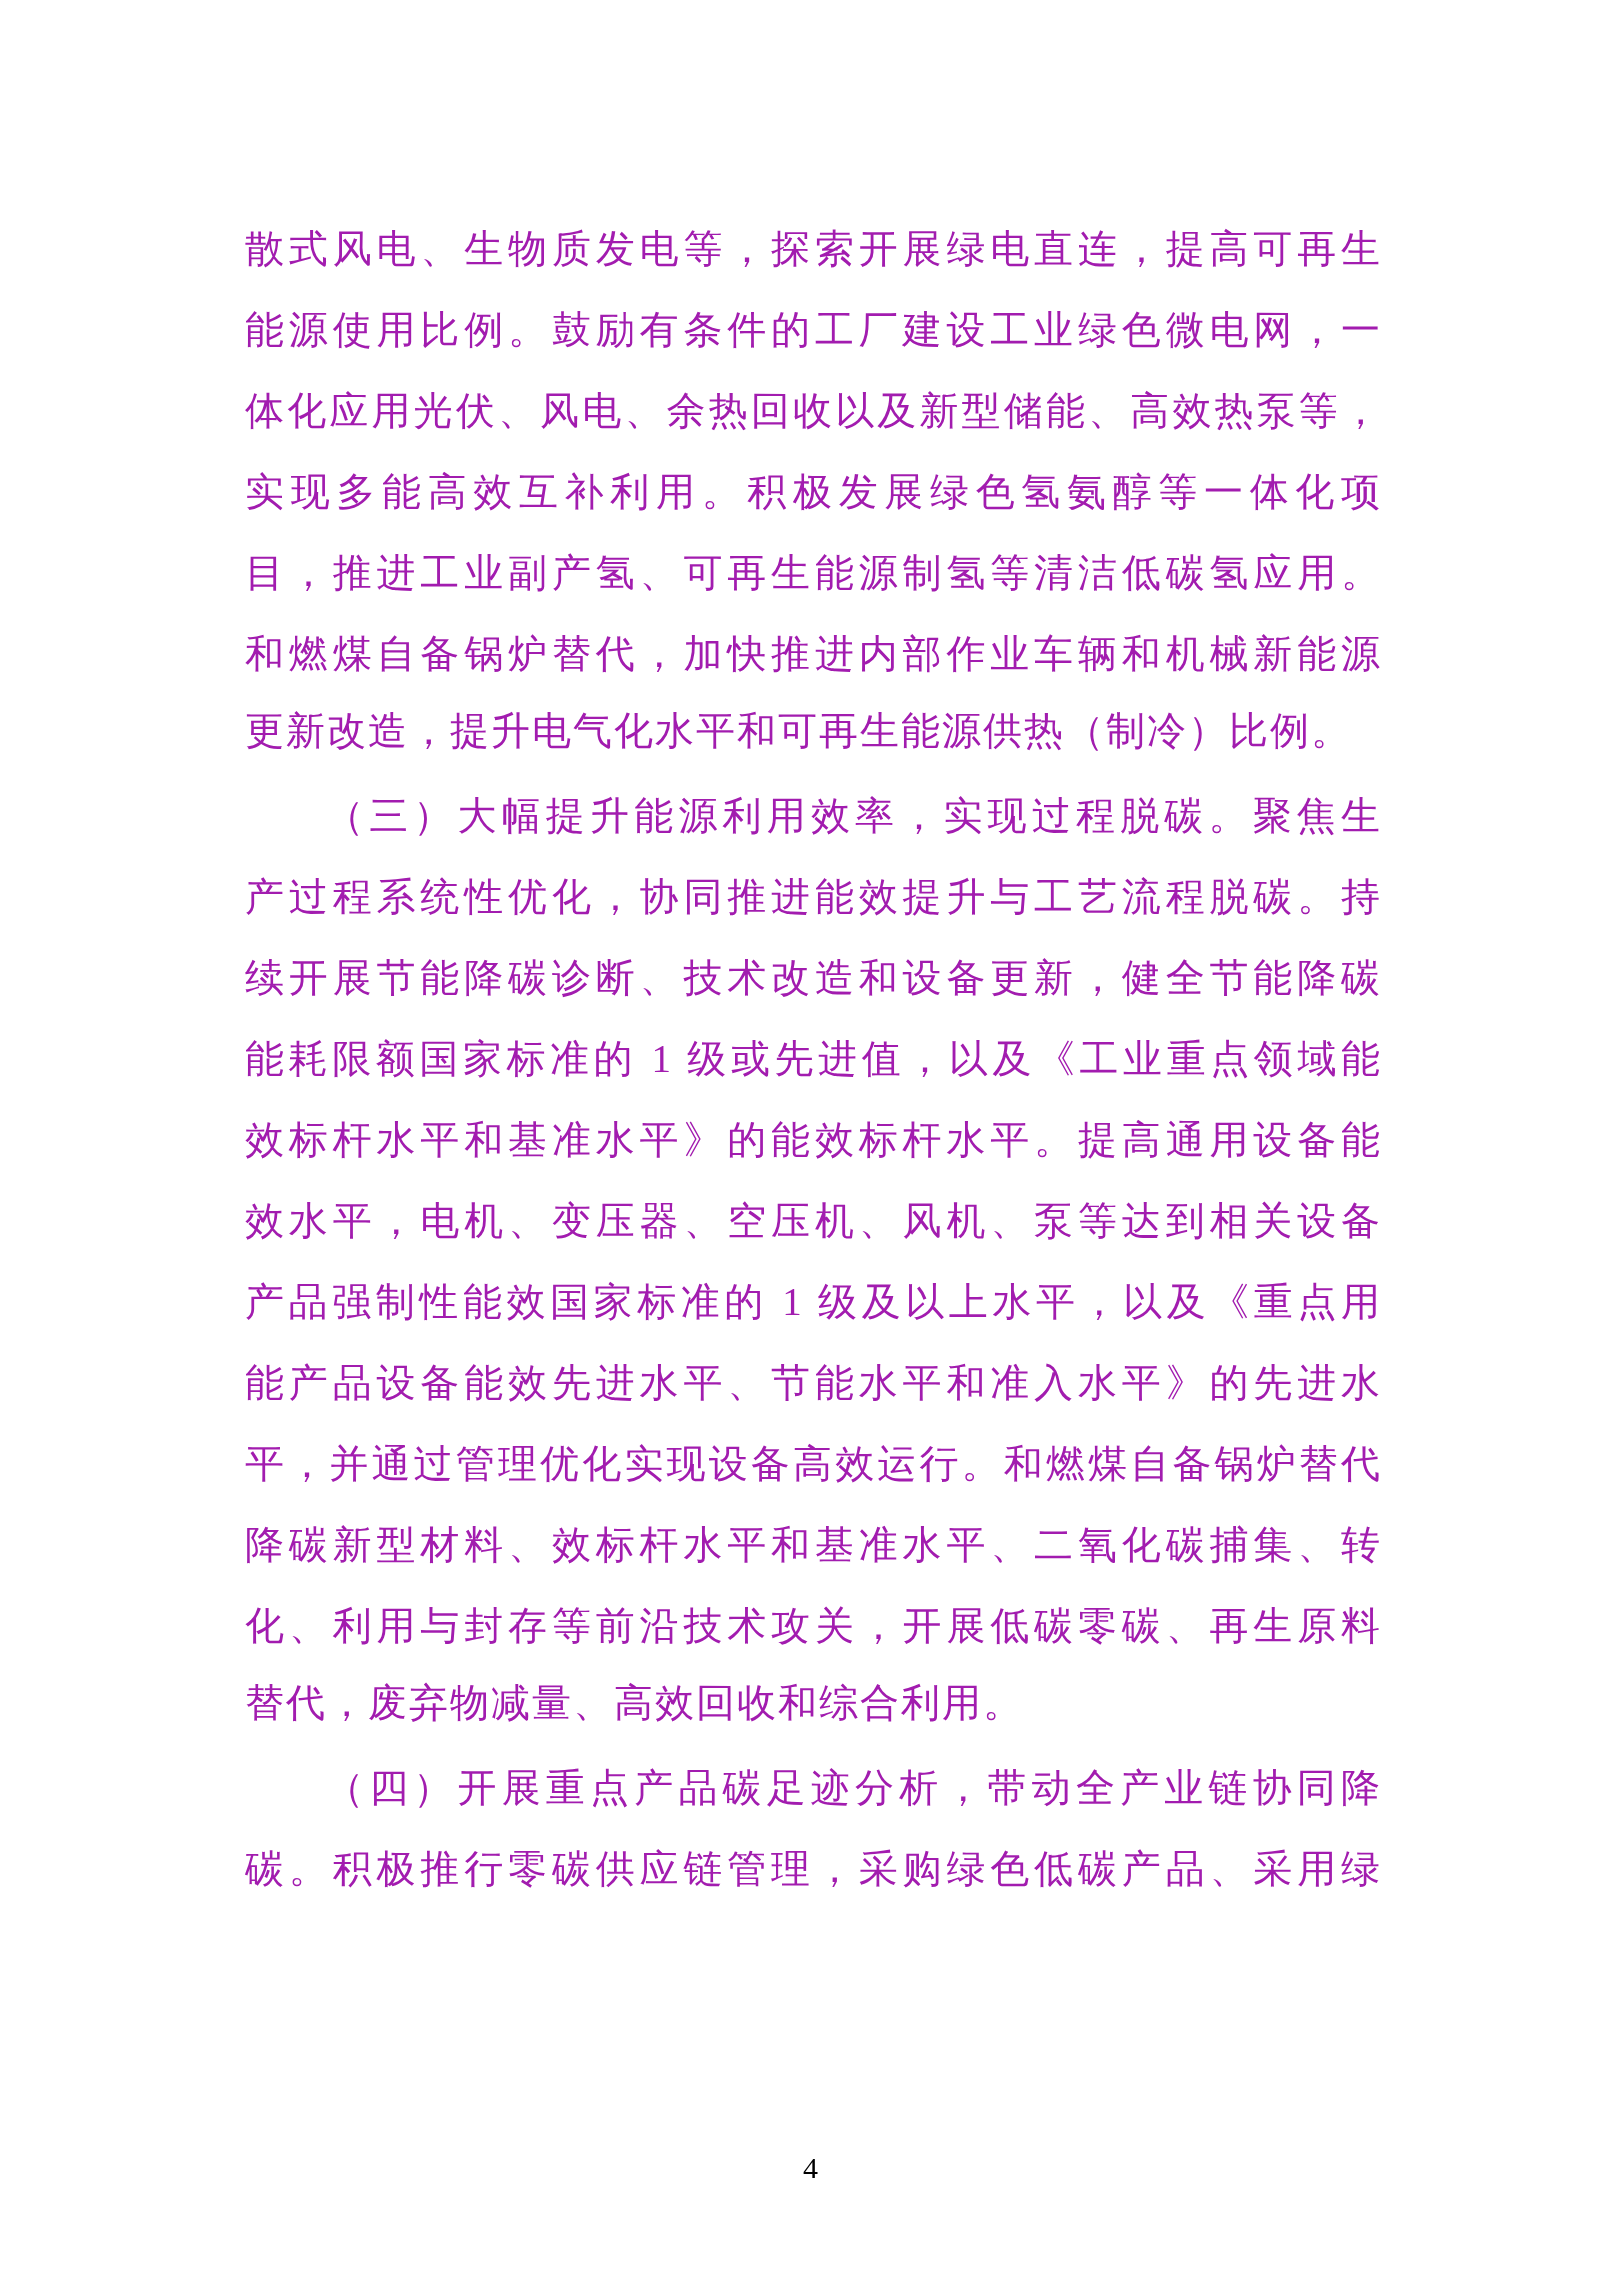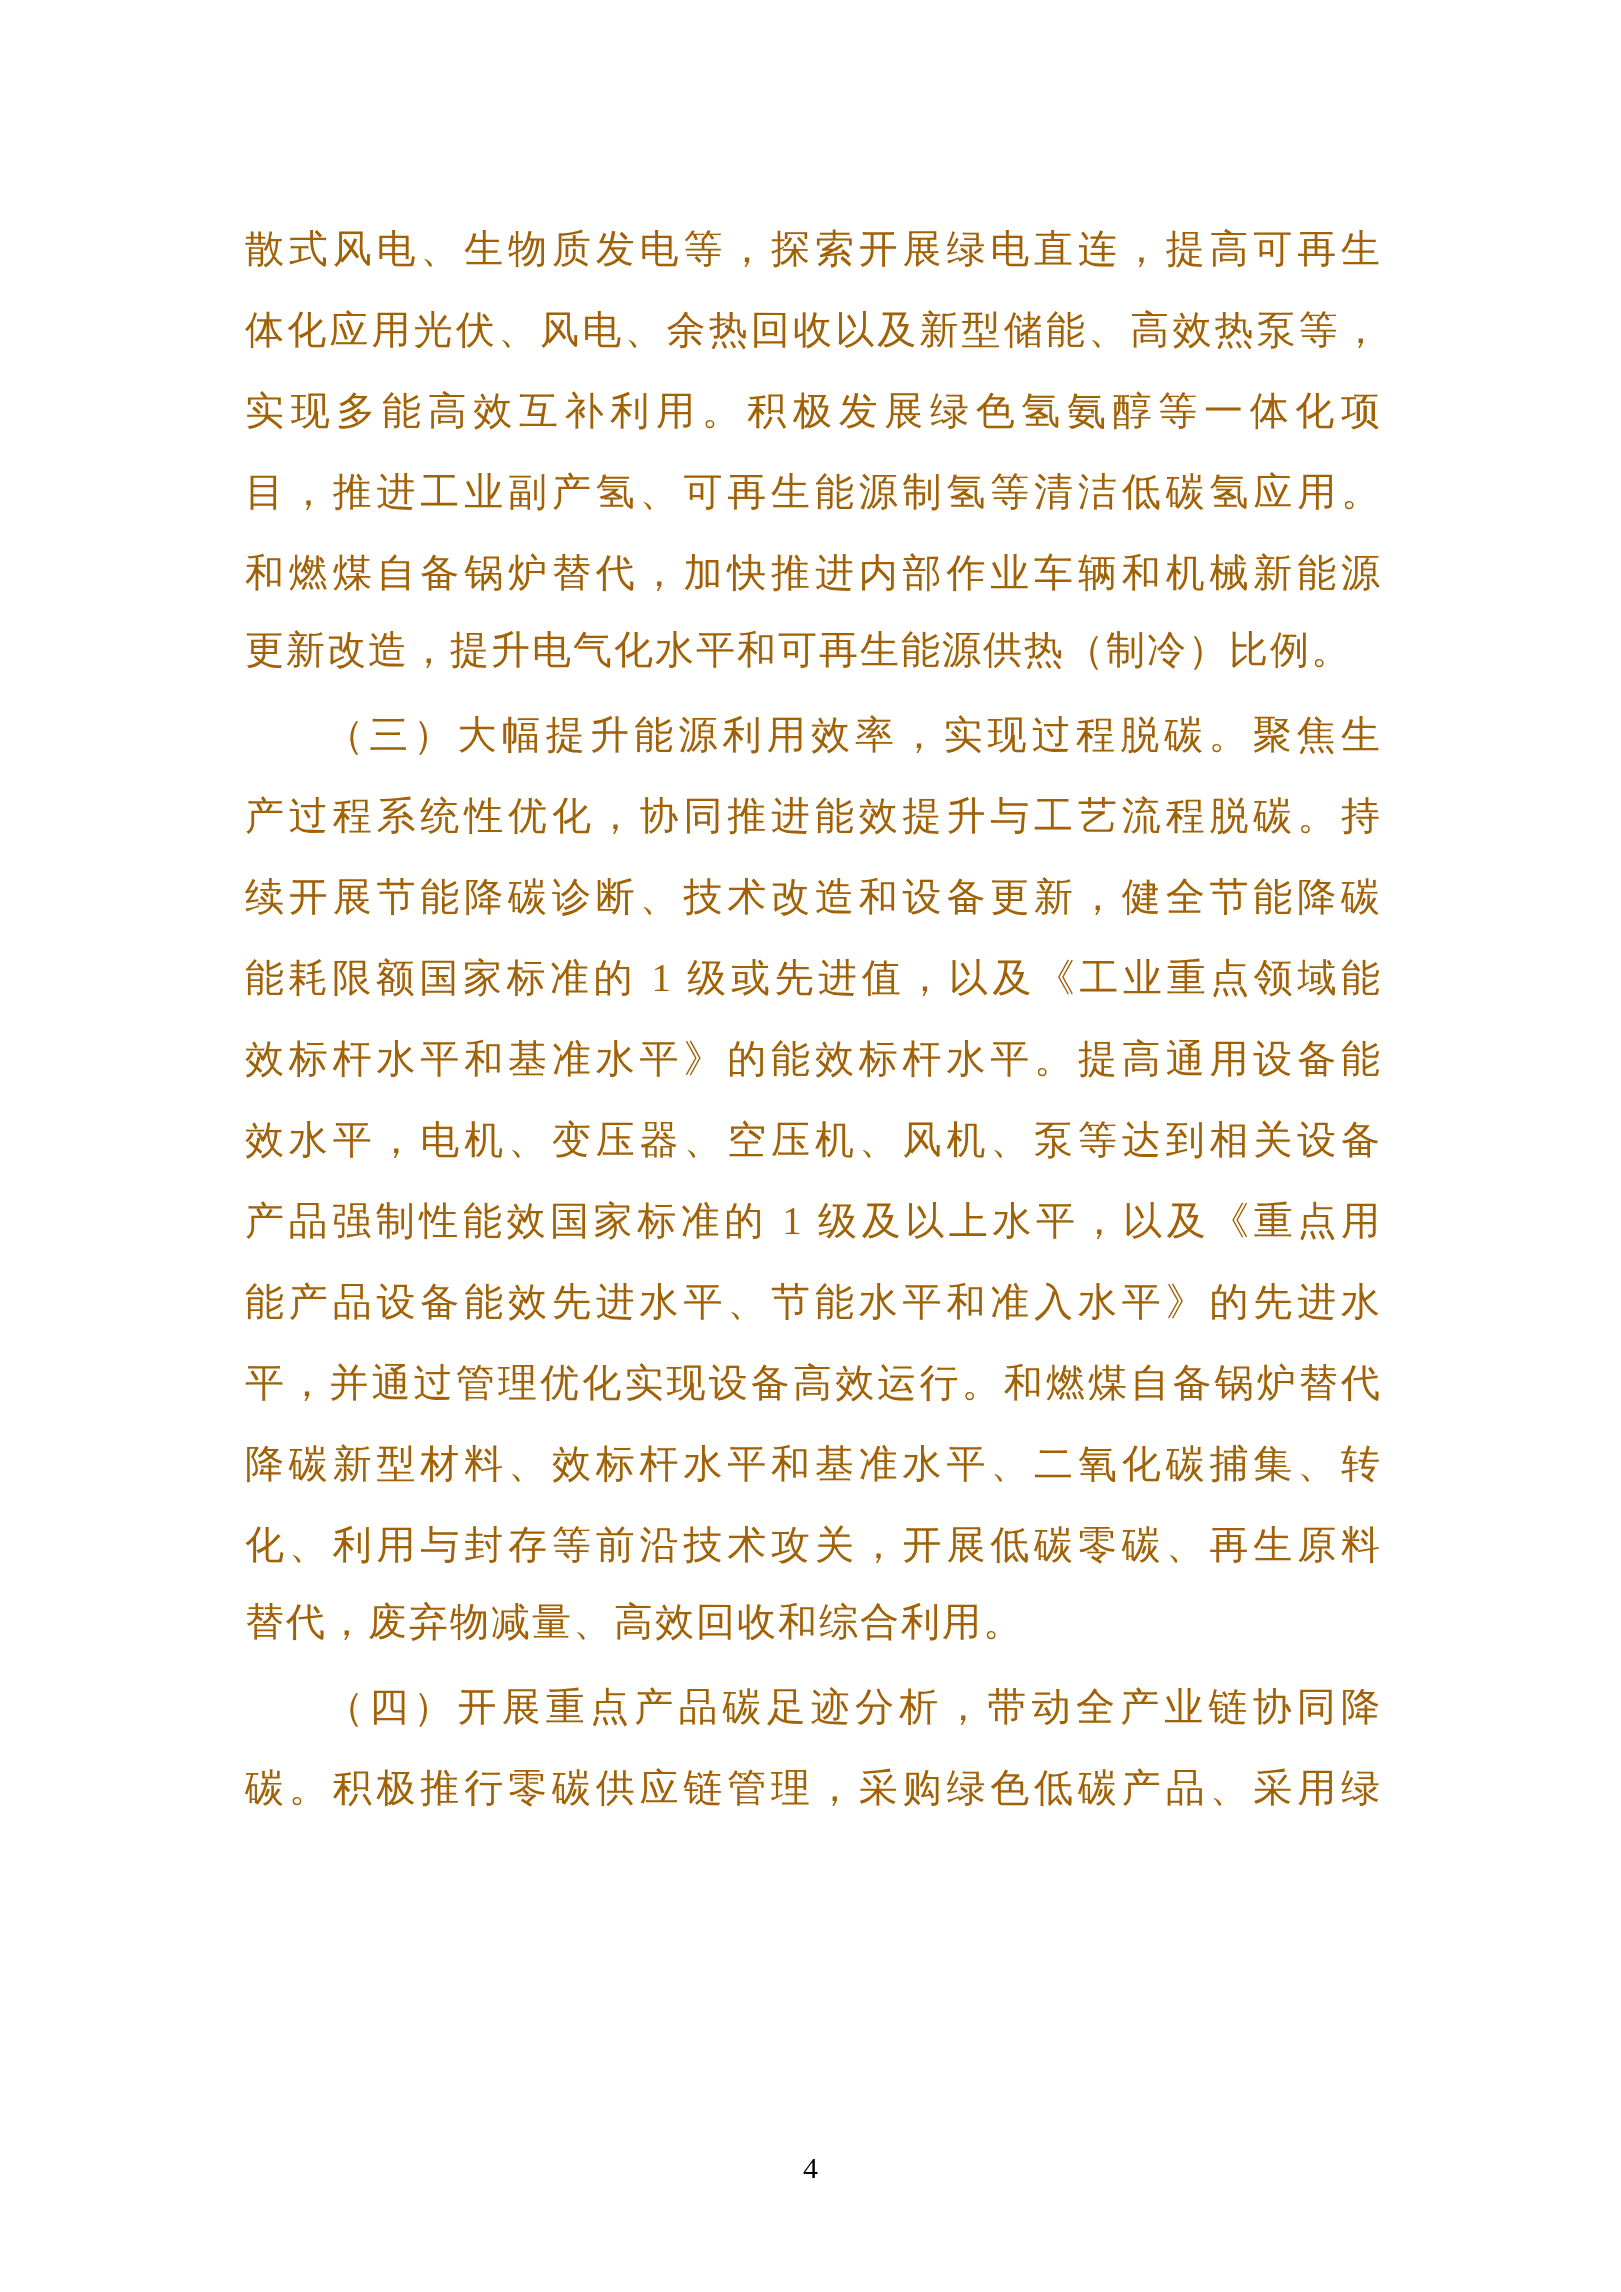--- a/index.html
+++ b/index.html
@@ -25,21 +25,21 @@
   .line {
     height: 81px;
     line-height: 81px;
     font-size: 39px;
     letter-spacing: 2px;
     text-align: justify;
     text-align-last: justify;
     text-justify: inter-character;
     white-space: normal;
     overflow: hidden;
-    color: #a16207;
+    color: #a21caf;
   }
   .line.indent {
     text-indent: 80px;
   }
   .line.para-end {
     text-align-last: left;
     font-family: Liberation Mono, monospace;
   }
   .page-number {
     position: absolute;
@@ -51,20 +51,21 @@
     line-height: 39px;
     color: #000000;
   }
 </style>
 </head>
 <body>
 
 <div class="page">
   <main class="text-block">
       <div class="line">散式风电、生物质发电等，探索开展绿电直连，提高可再生</div>
+      <div class="line">能源使用比例。鼓励有条件的工厂建设工业绿色微电网，一</div>
       <div class="line">体化应用光伏、风电、余热回收以及新型储能、高效热泵等，</div>
       <div class="line">实现多能高效互补利用。积极发展绿色氢氨醇等一体化项</div>
       <div class="line">目，推进工业副产氢、可再生能源制氢等清洁低碳氢应用。</div>
       <div class="line">和燃煤自备锅炉替代，加快推进内部作业车辆和机械新能源</div>
       <div class="line para-end">更新改造，提升电气化水平和可再生能源供热（制冷）比例。</div>
       <div class="line indent">（三）大幅提升能源利用效率，实现过程脱碳。聚焦生</div>
       <div class="line">产过程系统性优化，协同推进能效提升与工艺流程脱碳。持</div>
       <div class="line">续开展节能降碳诊断、技术改造和设备更新，健全节能降碳</div>
       <div class="line">能耗限额国家标准的 1 级或先进值，以及《工业重点领域能</div>
       <div class="line">效标杆水平和基准水平》的能效标杆水平。提高通用设备能</div>

